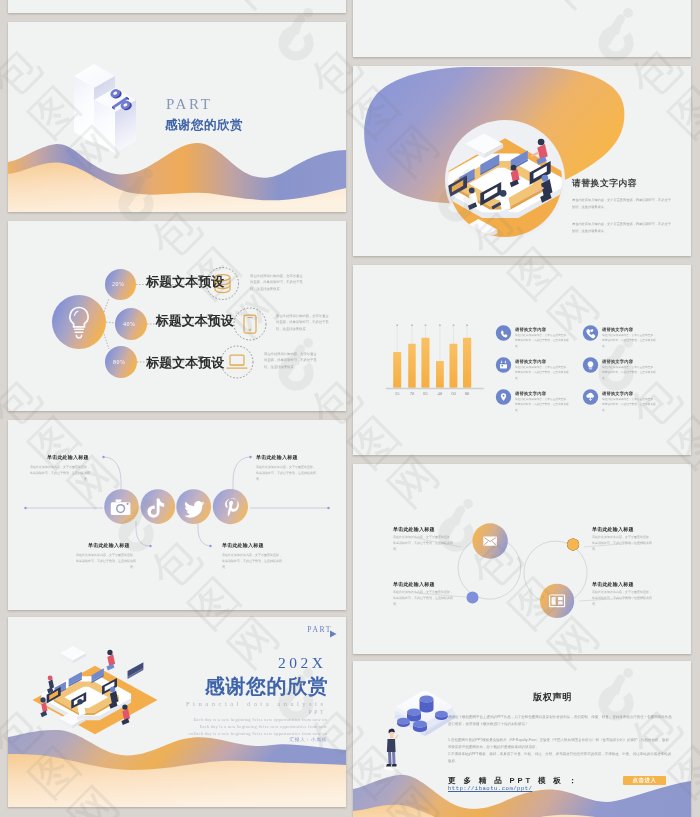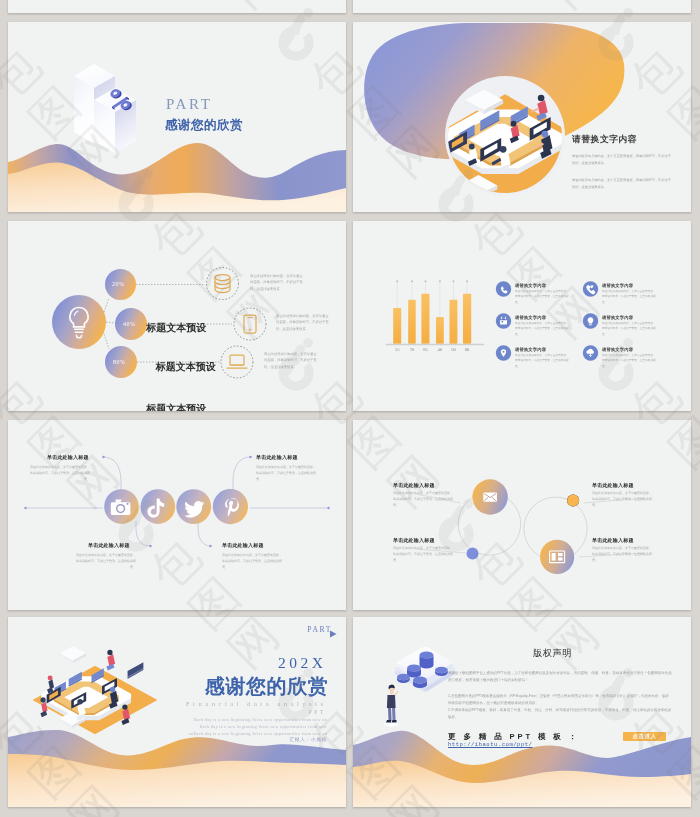--- a/index.html
+++ b/index.html
@@ -1,56 +1,56 @@
 <!DOCTYPE html>
 <html><head>
 <meta charset="utf-8">
 <style>
   html,body{margin:0;padding:0;}
   body{width:700px;height:817px;background:#d9d5d0;font-family:"Liberation Sans",sans-serif;overflow:hidden;}
   .grid{position:absolute;left:0;top:0;width:572px;height:817px;padding-left:47px;}
   .slide{position:absolute;width:338px;height:190px;background:#f1f2f2;overflow:hidden;
          box-shadow:0 1px 2px rgba(90,85,80,.35);}
-  .col0{left:8px;} .col1{left:353px;}
+  .col0{left:8px;} .col1{left:353px;margin-top:44px;}
   .r0{top:-177px;} .r1{top:22px;} .r2{top:221px;} .r3{top:420px;} .r4{top:617px;}
   .sv{position:absolute;left:0;top:0;width:338px;height:190px;display:block;}
   .abs{position:absolute;}
   .wm{position:absolute;pointer-events:none;}
   
   #s1 .eyebrow{position:absolute;left:158px;top:74px;font-family:"Liberation Serif",serif;
      font-size:15px;letter-spacing:2.6px;color:#8496ba;}
   #s1 .title{position:absolute;left:157px;top:95px;font-size:12.6px;font-weight:bold;
      letter-spacing:0.4px;color:#3e62a8;}
   
   #s2 .h{position:absolute;left:219px;top:112px;font-size:8.8px;font-weight:bold;color:#3d3d3d;letter-spacing:.5px;}
   #s2 .b{position:absolute;left:219px;width:100px;font-size:3.2px;line-height:2.1;color:#9b9b9b;}
   
   #s3 .pct{position:absolute;font-size:6px;color:#fff;font-family:"Liberation Serif",serif;letter-spacing:.4px;}
-  #s3 .t3{position:absolute;font-size:10px;font-weight:bold;color:#2e2e2e;letter-spacing:0px;margin-top:48px;}
+  #s3 .t3{position:absolute;font-size:13px;font-weight:bold;color:#2e2e2e;letter-spacing:0px;}
   #s3 .b3{position:absolute;width:56px;font-size:3.3px;line-height:1.95;color:#a2a2a2;}
   
   #s4 .cl{position:absolute;font-size:4.6px;color:#8a8a8a;font-family:"Liberation Serif",serif;}
   #s4 .t4{position:absolute;font-size:4.3px;font-weight:bold;color:#3c3c3c;letter-spacing:.15px;}
   #s4 .b4{position:absolute;width:54px;font-size:2.7px;line-height:2.15;color:#a8a8a8;}
   
   #s5 .t5{position:absolute;font-size:5px;font-weight:bold;color:#2f2f2f;letter-spacing:.2px;}
   #s5 .b5{position:absolute;width:62px;font-size:3px;line-height:2;color:#a6a6a6;}
   
   #s6 .t6{position:absolute;font-size:5px;font-weight:bold;color:#2f2f2f;letter-spacing:.2px;}
   #s6 .b6{position:absolute;width:62px;font-size:3px;line-height:2;color:#a6a6a6;}
   
   #s7 .logo{position:absolute;right:14px;top:8px;font-size:7.6px;color:#6a7fc0;letter-spacing:1.6px;font-family:"Liberation Serif",serif;}
   #s7 .year{position:absolute;right:19.5px;top:36.5px;font-size:15.5px;color:#3d63aa;letter-spacing:3.5px;font-family:"Liberation Serif",serif;}
   #s7 .thanks{position:absolute;right:17.6px;top:58.5px;font-size:20px;color:#3d63aa;font-weight:bold;letter-spacing:0.6px;line-height:1;}
   #s7 .sub{position:absolute;right:19.5px;top:82.5px;font-size:6.6px;color:#b2b6c0;letter-spacing:3.5px;font-family:"Liberation Serif",serif;}
   #s7 .ppt{position:absolute;right:20px;top:92px;font-size:5.2px;color:#b2b6c0;letter-spacing:2.8px;font-family:"Liberation Serif",serif;}
   #s7 .ln{position:absolute;right:18.8px;font-size:4.35px;color:#b5b9c4;letter-spacing:.28px;font-family:"Liberation Serif",serif;white-space:nowrap;}
   #s7 .pres{position:absolute;right:18.8px;top:120px;font-size:4.6px;color:#8390bd;letter-spacing:.8px;}
   
-  #s8 .t8{position:absolute;left:180px;top:30px;font-size:9.2px;font-weight:normal;color:#2d2d2d;letter-spacing:.6px;}
+  #s8 .t8{position:absolute;left:180px;top:30px;font-size:9.2px;font-weight:bold;color:#2d2d2d;letter-spacing:.6px;}
   #s8 .p8{position:absolute;left:95px;width:224px;font-size:3.5px;line-height:2.0;color:#9b9b9b;}
   #s8 .more{position:absolute;left:95px;top:115px;font-size:7.6px;font-weight:bold;color:#2b2b2b;letter-spacing:2.85px;}
   #s8 .url{position:absolute;left:95px;top:124px;font-size:5.6px;color:#3d63aa;
      text-decoration:underline;font-family:"Liberation Mono",monospace;letter-spacing:0.48px;}
   #s8 .btn{position:absolute;left:270px;top:114.5px;width:43px;height:9.5px;background:#f5b34c;
      border-radius:1px;color:#fff;font-size:5.4px;font-weight:bold;display:flex;
      align-items:center;justify-content:center;letter-spacing:.6px;}
 </style>
 </head>
 <body>

